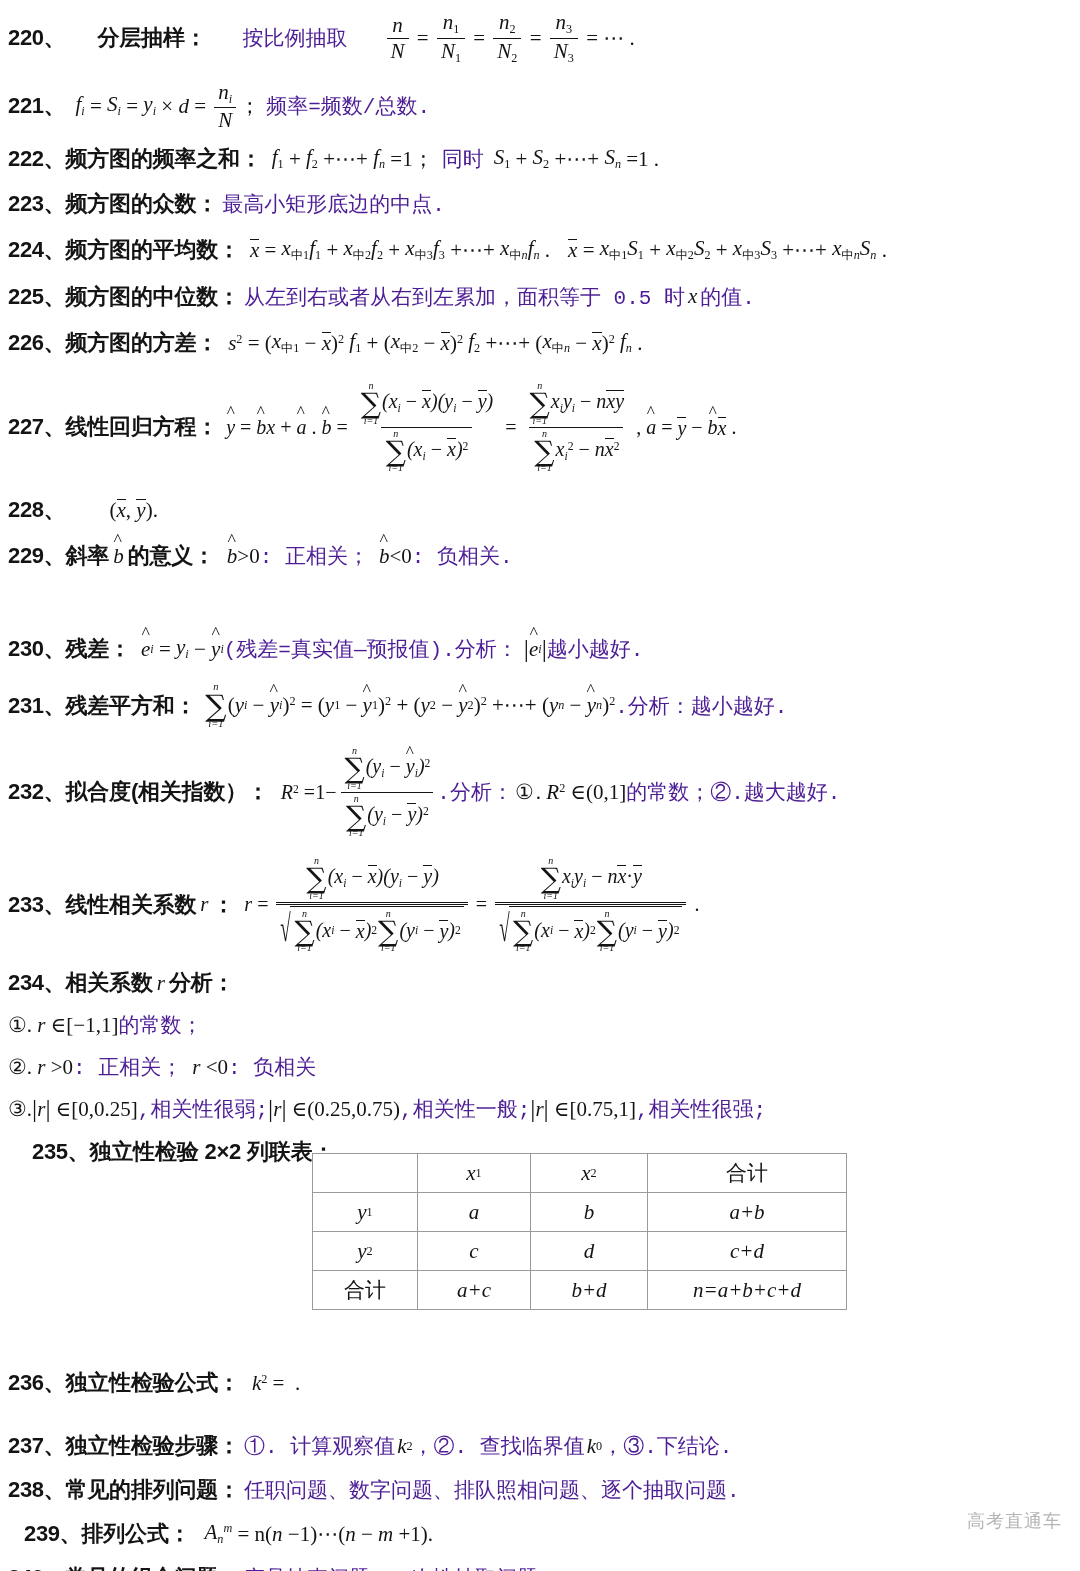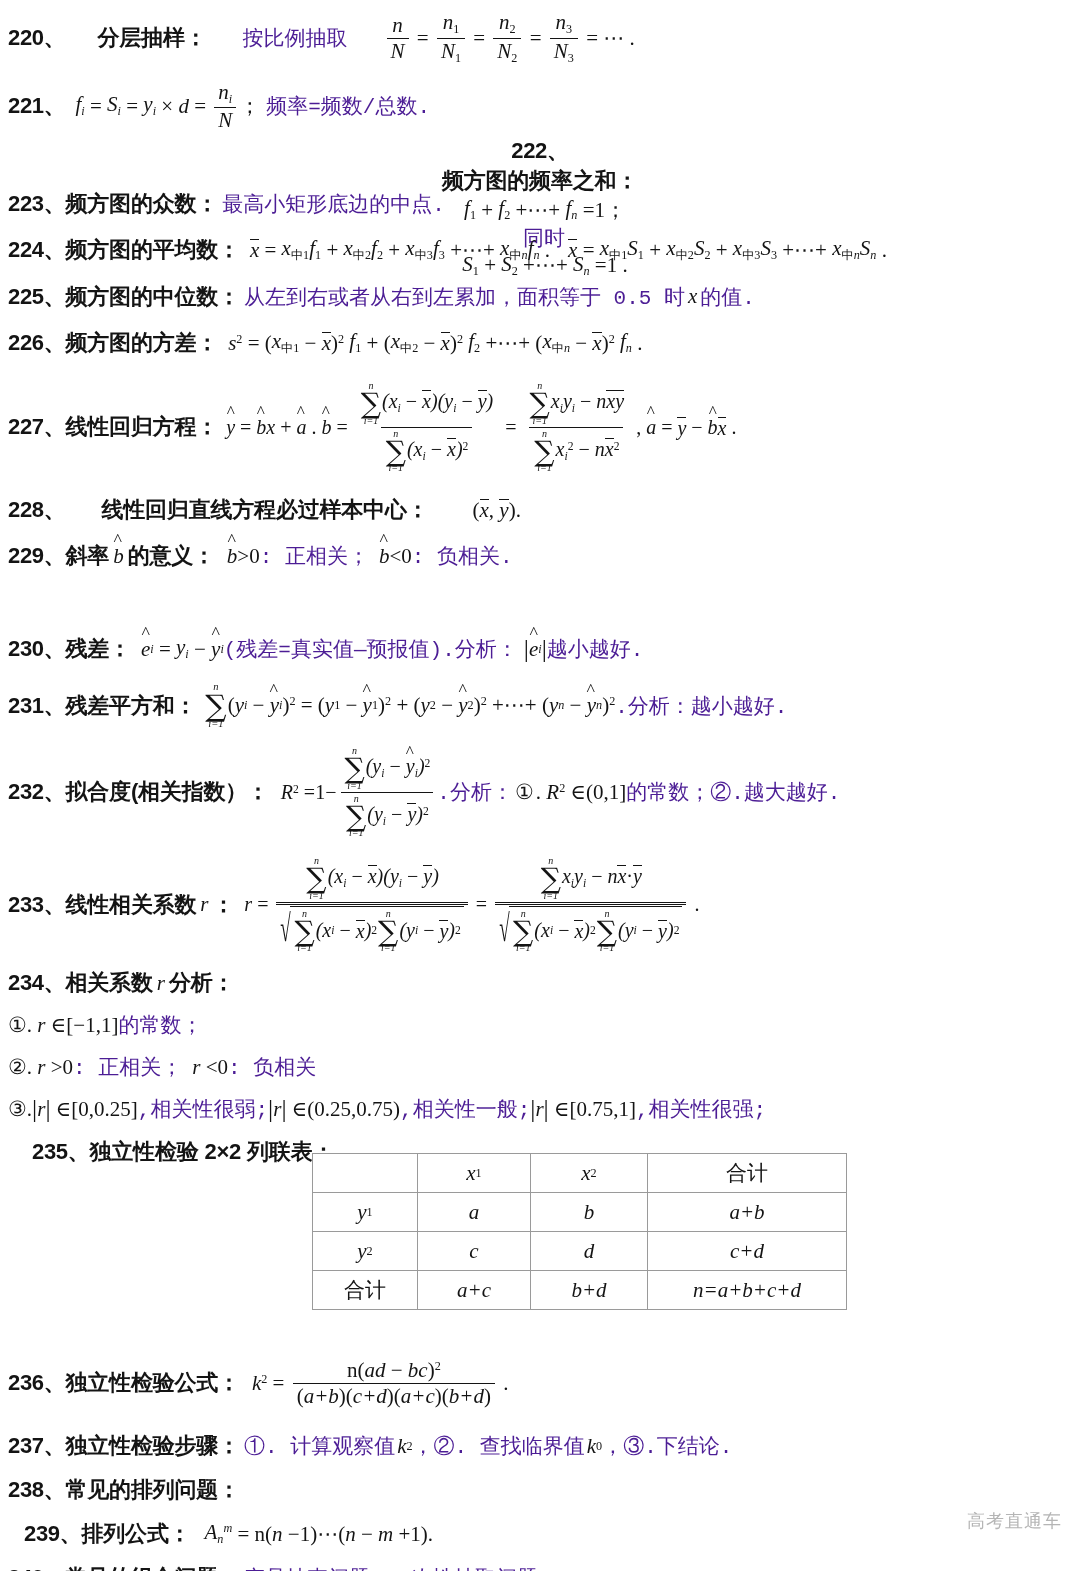--- a/index.html
+++ b/index.html
@@ -267,21 +267,21 @@
         <span class="up">&nbsp;=&nbsp;</span>
       <span class="frac">
           <span class="nume">n<sub class="si">i</sub></span>
           <span class="deno">N</span>
         </span>
       <span class="up">；</span>
     </span>
     <span class="body-cn" style="margin-left:6px;">频率=频数/总数.</span>
   </div>
 
-  <div class="entry" style="height:46px;flex-direction:column;">
+  <div class="entry" style="height:46px;">
     <span class="num">222、</span>
     <span class="term">频方图的频率之和：</span>
     <span class="math" style="margin-left:10px;">
       <span>f<sub class="s">1</sub></span>
         <span class="up">&nbsp;+&nbsp;</span>
       <span>f<sub class="s">2</sub></span>
         <span class="up">&nbsp;+⋯+&nbsp;</span>
       <span>f<sub class="si">n</sub></span>
         <span class="up">&nbsp;=1；</span>
     </span>
@@ -426,21 +426,20 @@
         <span class="bar">y</span>
         <span class="up">&nbsp;−&nbsp;</span>
         <span class="hat">b</span>
         <span class="bar">x</span>
         <span class="up">&nbsp;.</span>
     </span>
   </div>
 
   <div class="entry" style="height:46px;gap:36px;">
     <span class="num">228、</span>
-    <span class="term">线性回归直线方程必过样本中心：</span>
     <span class="math" style="margin-left:8px;">
       <span class="up">(</span>
         <span class="bar">x</span>
         <span class="up">,&nbsp;</span>
         <span class="bar">y</span>
         <span class="up">).</span>
     </span>
   </div>
 
   <div class="entry" style="height:46px;">
@@ -679,41 +678,38 @@
   </div>
 
   <div style="height:168px;"></div>
 
   <div class="entry" style="height:82px;">
     <span class="num">236、</span>
     <span class="term">独立性检验公式：</span>
     <span class="math" style="margin-left:12px;">
       <span>k<sup class="s">2</sup></span>
         <span class="up">&nbsp;=&nbsp;</span>
-      <span class="frac">
-        <span class="nume"><span class="up">n(</span>ad<span class="up">&nbsp;−&nbsp;</span>bc<span class="up">)<sup class="s">2</sup></span></span>
-        <span class="deno"><span class="up">(</span>a+b<span class="up">)(</span>c+d<span class="up">)(</span>a+c<span class="up">)(</span>b+d<span class="up">)</span></span>
-      </span>
       <span class="up">&nbsp;.</span>
     </span>
   </div>
 
   <div class="entry" style="height:44px;">
     <span class="num">237、</span>
     <span class="term">独立性检验步骤：</span>
     <span class="body-cn" style="margin-left:4px;">①. 计算观察值</span>
     <span class="math" style="margin-left:2px;">k<sup class="s">2</sup></span>
     <span class="body-cn">，②. 查找临界值</span>
     <span class="math" style="margin-left:2px;">k<sub class="s">0</sub></span>
     <span class="body-cn">，③.下结论.</span>
   </div>
 
   <div class="entry" style="height:44px;">
     <span class="num">238、</span>
     <span class="term">常见的排列问题：</span>
+    <span class="body-cn" style="margin-left:4px;">任职问题、数字问题、排队照相问题、逐个抽取问题.</span>
   </div>
 
   <div class="entry" style="height:44px;margin-left:16px;">
     <span class="num">239、</span>
     <span class="term">排列公式：</span>
     <span class="math" style="margin-left:14px;">
       <span>A<sub class="si">n</sub><sup class="si">m</sup></span><span class="up">&nbsp;=&nbsp;</span>
       <span class="up">n(</span>n<span class="up">&nbsp;−1)⋯(</span>n<span class="up">&nbsp;−&nbsp;</span>m<span class="up">&nbsp;+1).</span>
     </span>
   </div>

